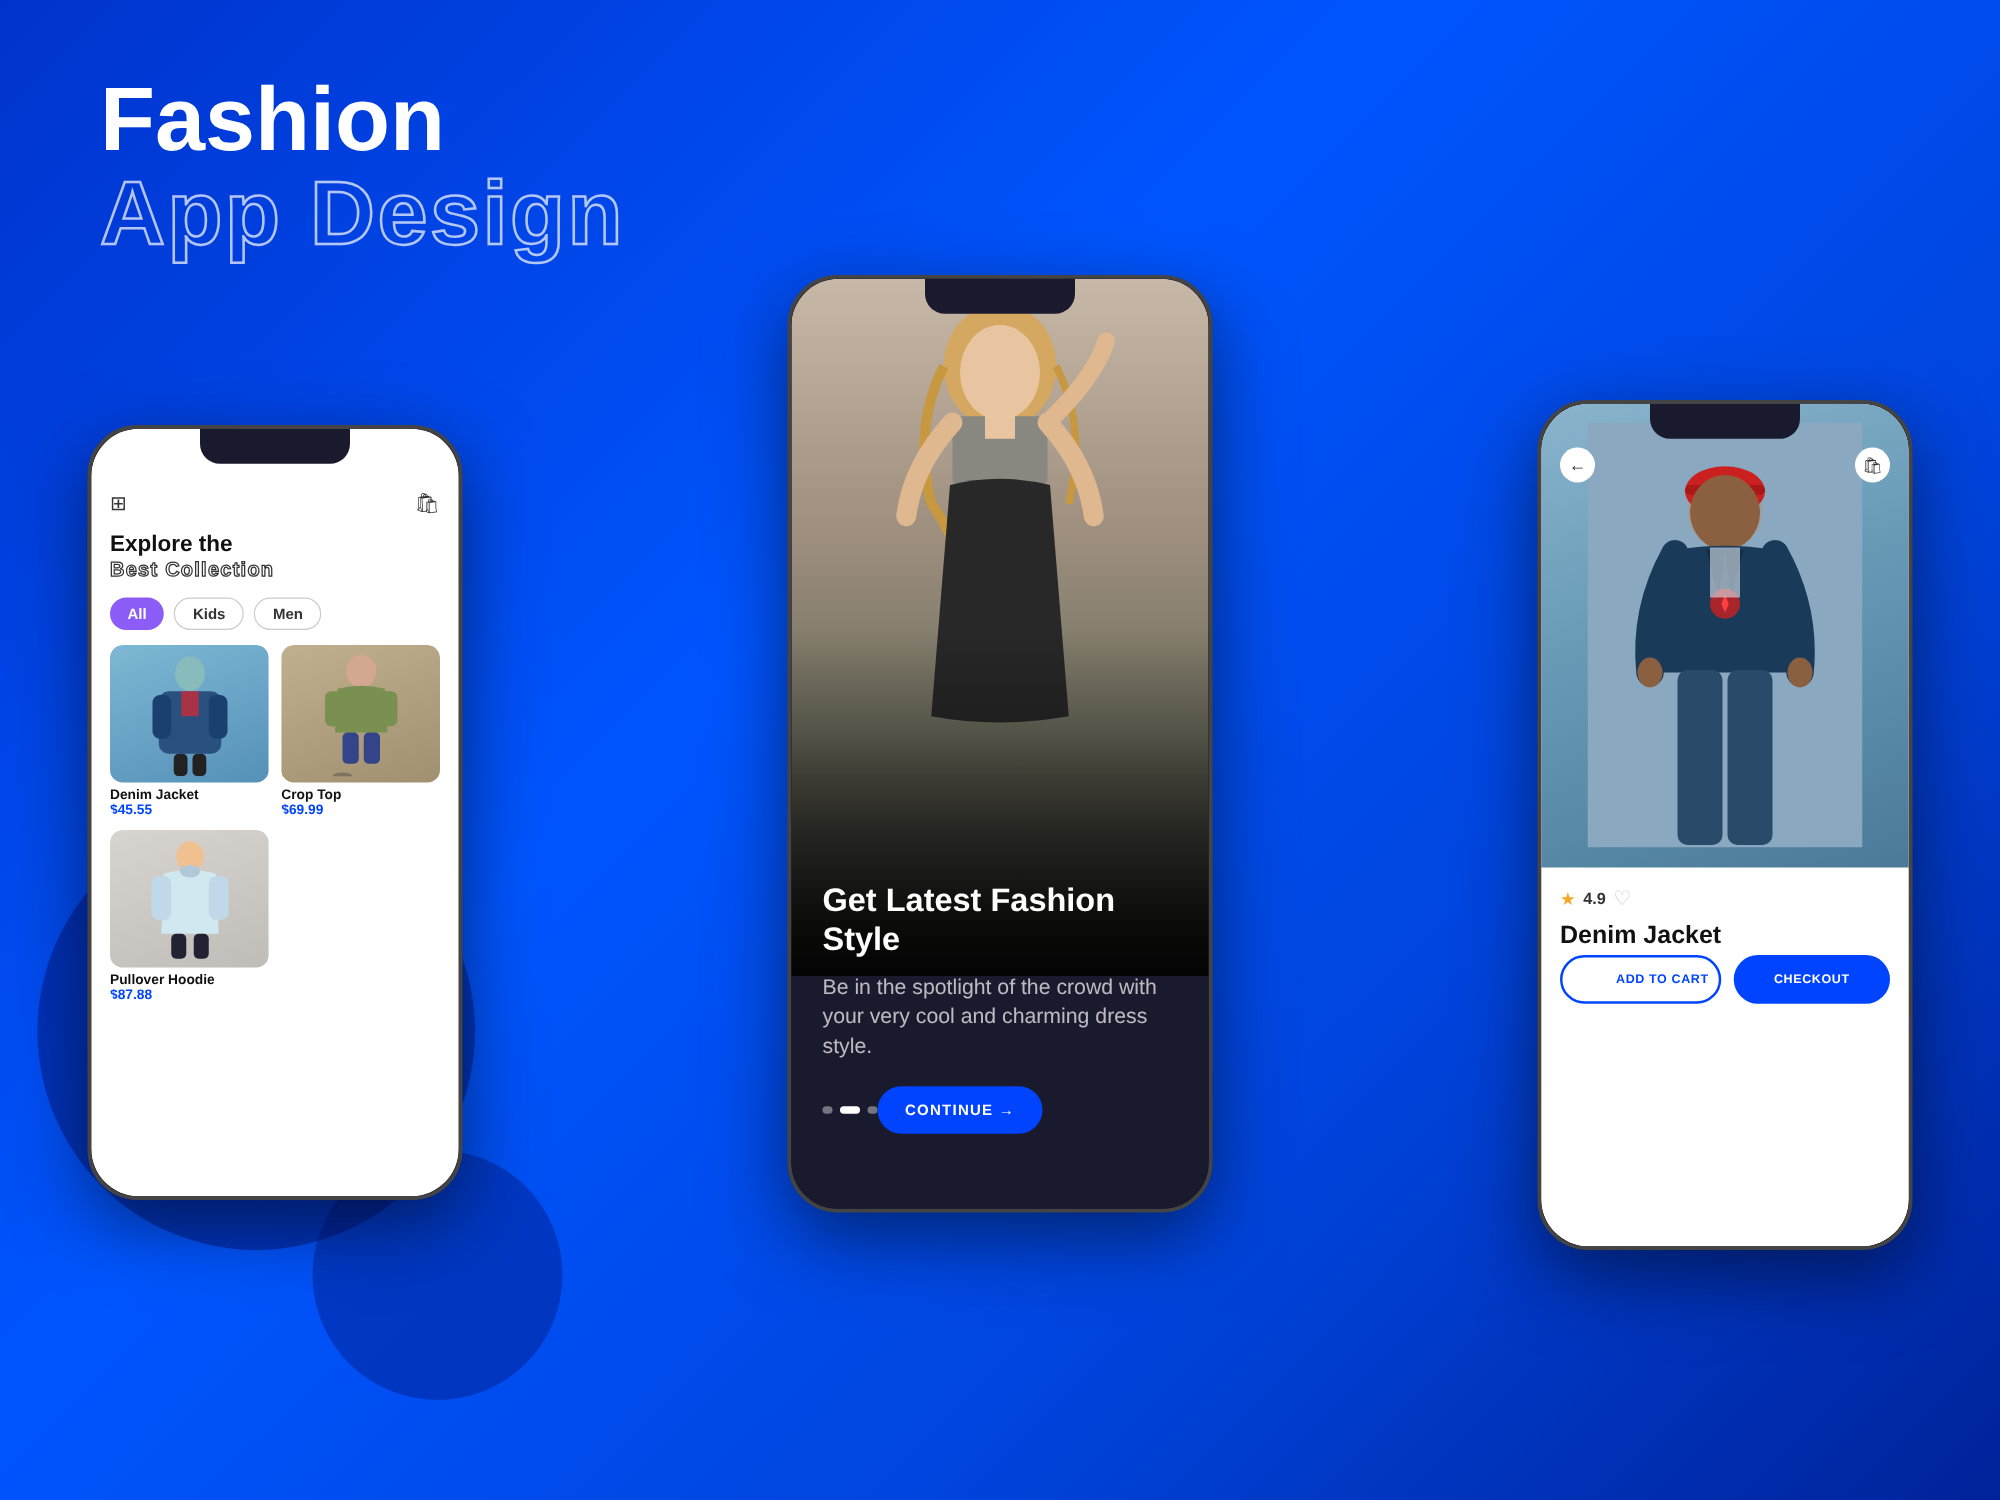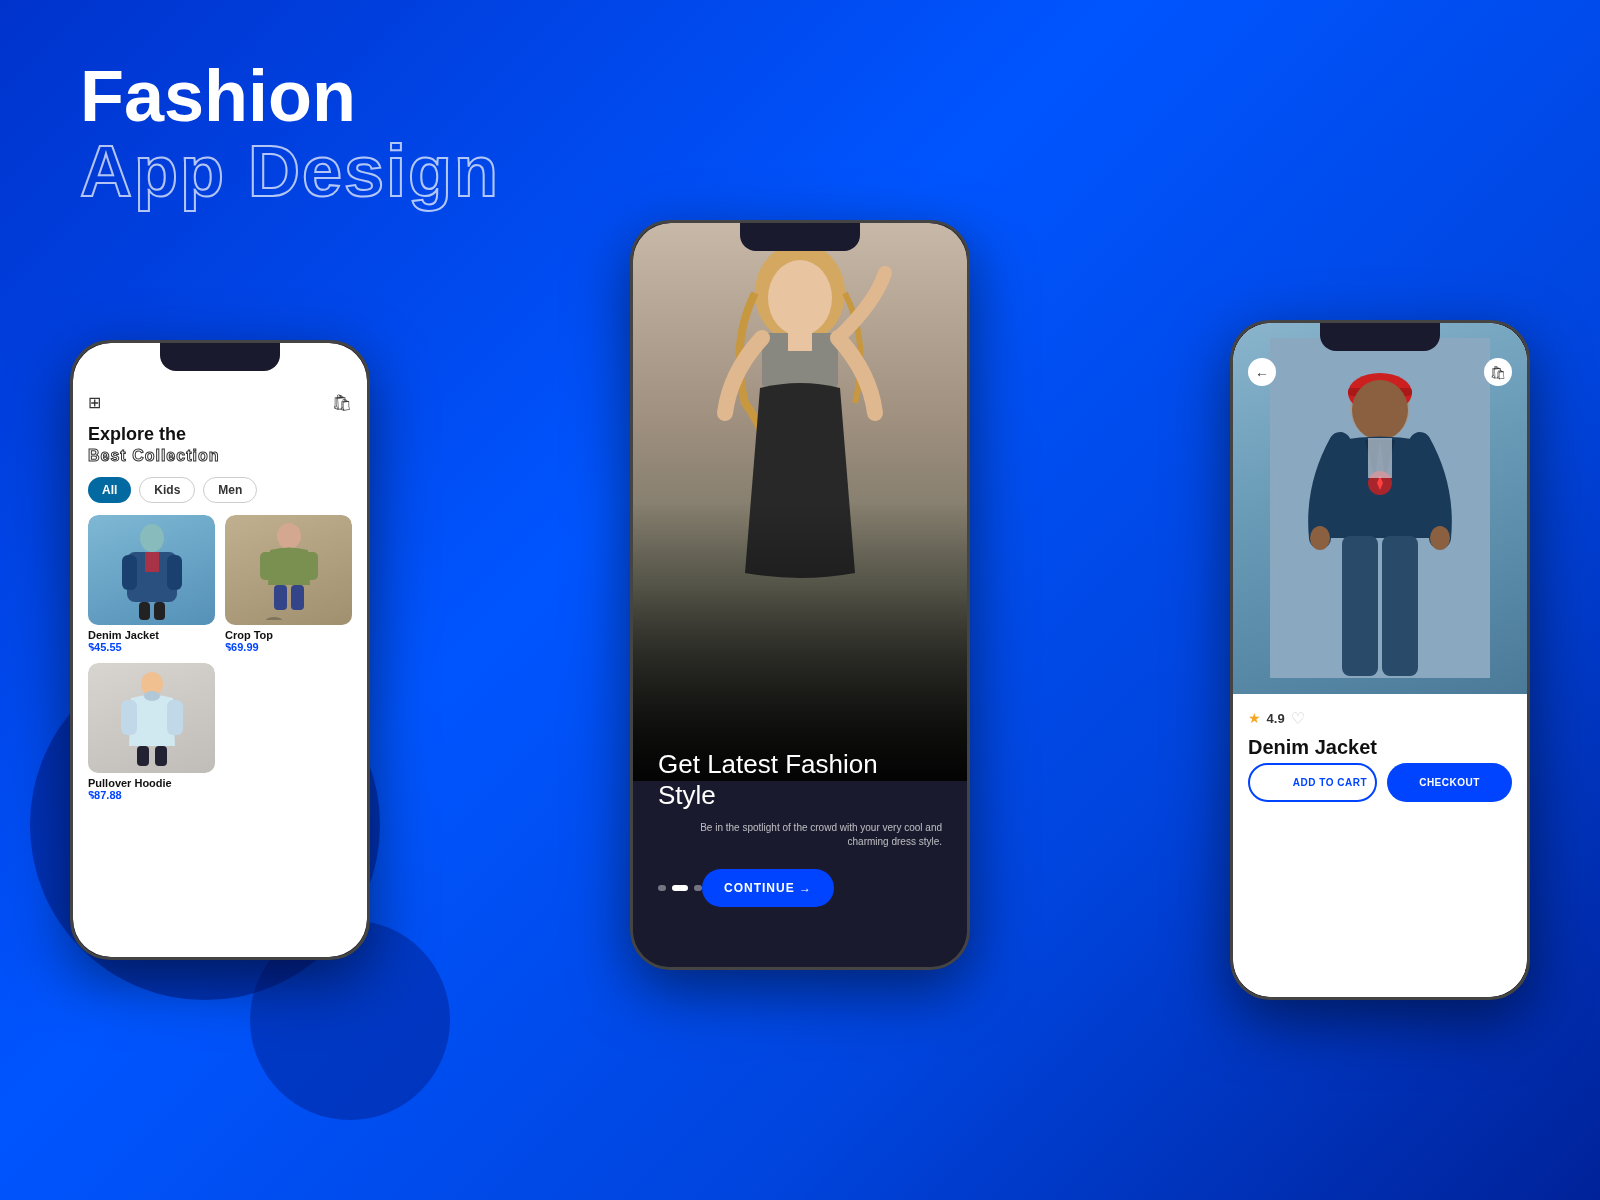--- a/index.html
+++ b/index.html
@@ -173,21 +173,21 @@
       margin-bottom: 12px;
     }
     .filter-tab {
       padding: 5px 14px;
       border-radius: 20px;
       font-size: 12px;
       font-weight: 600;
       cursor: pointer;
     }
     .filter-tab.active {
-      background: #0369a1;
+      background: #8b5cf6;
       color: #fff;
       border: none;
     }
     .filter-tab.inactive {
       background: transparent;
       color: #333;
       border: 1.5px solid #ccc;
     }
 
     .product-grid {
@@ -258,32 +258,31 @@
 
     .middle-content {
       position: absolute;
       bottom: 60px;
       left: 0; right: 0;
       padding: 0 25px;
     }
 
     .middle-headline {
       font-size: 26px;
-      font-weight: 400;
+      font-weight: 700;
       color: #fff;
       line-height: 1.2;
       margin-bottom: 10px;
     }
 
     .middle-subtext {
-      font-size: 10px;
+      font-size: 17px;
       color: rgba(255,255,255,0.7);
       margin-bottom: 20px;
       line-height: 1.4;
-      text-align: right;
     }
 
     .middle-bottom {
       display: flex;
       align-items: center;
     }
 
     .dots {
       display: flex;
       gap: 6px;

